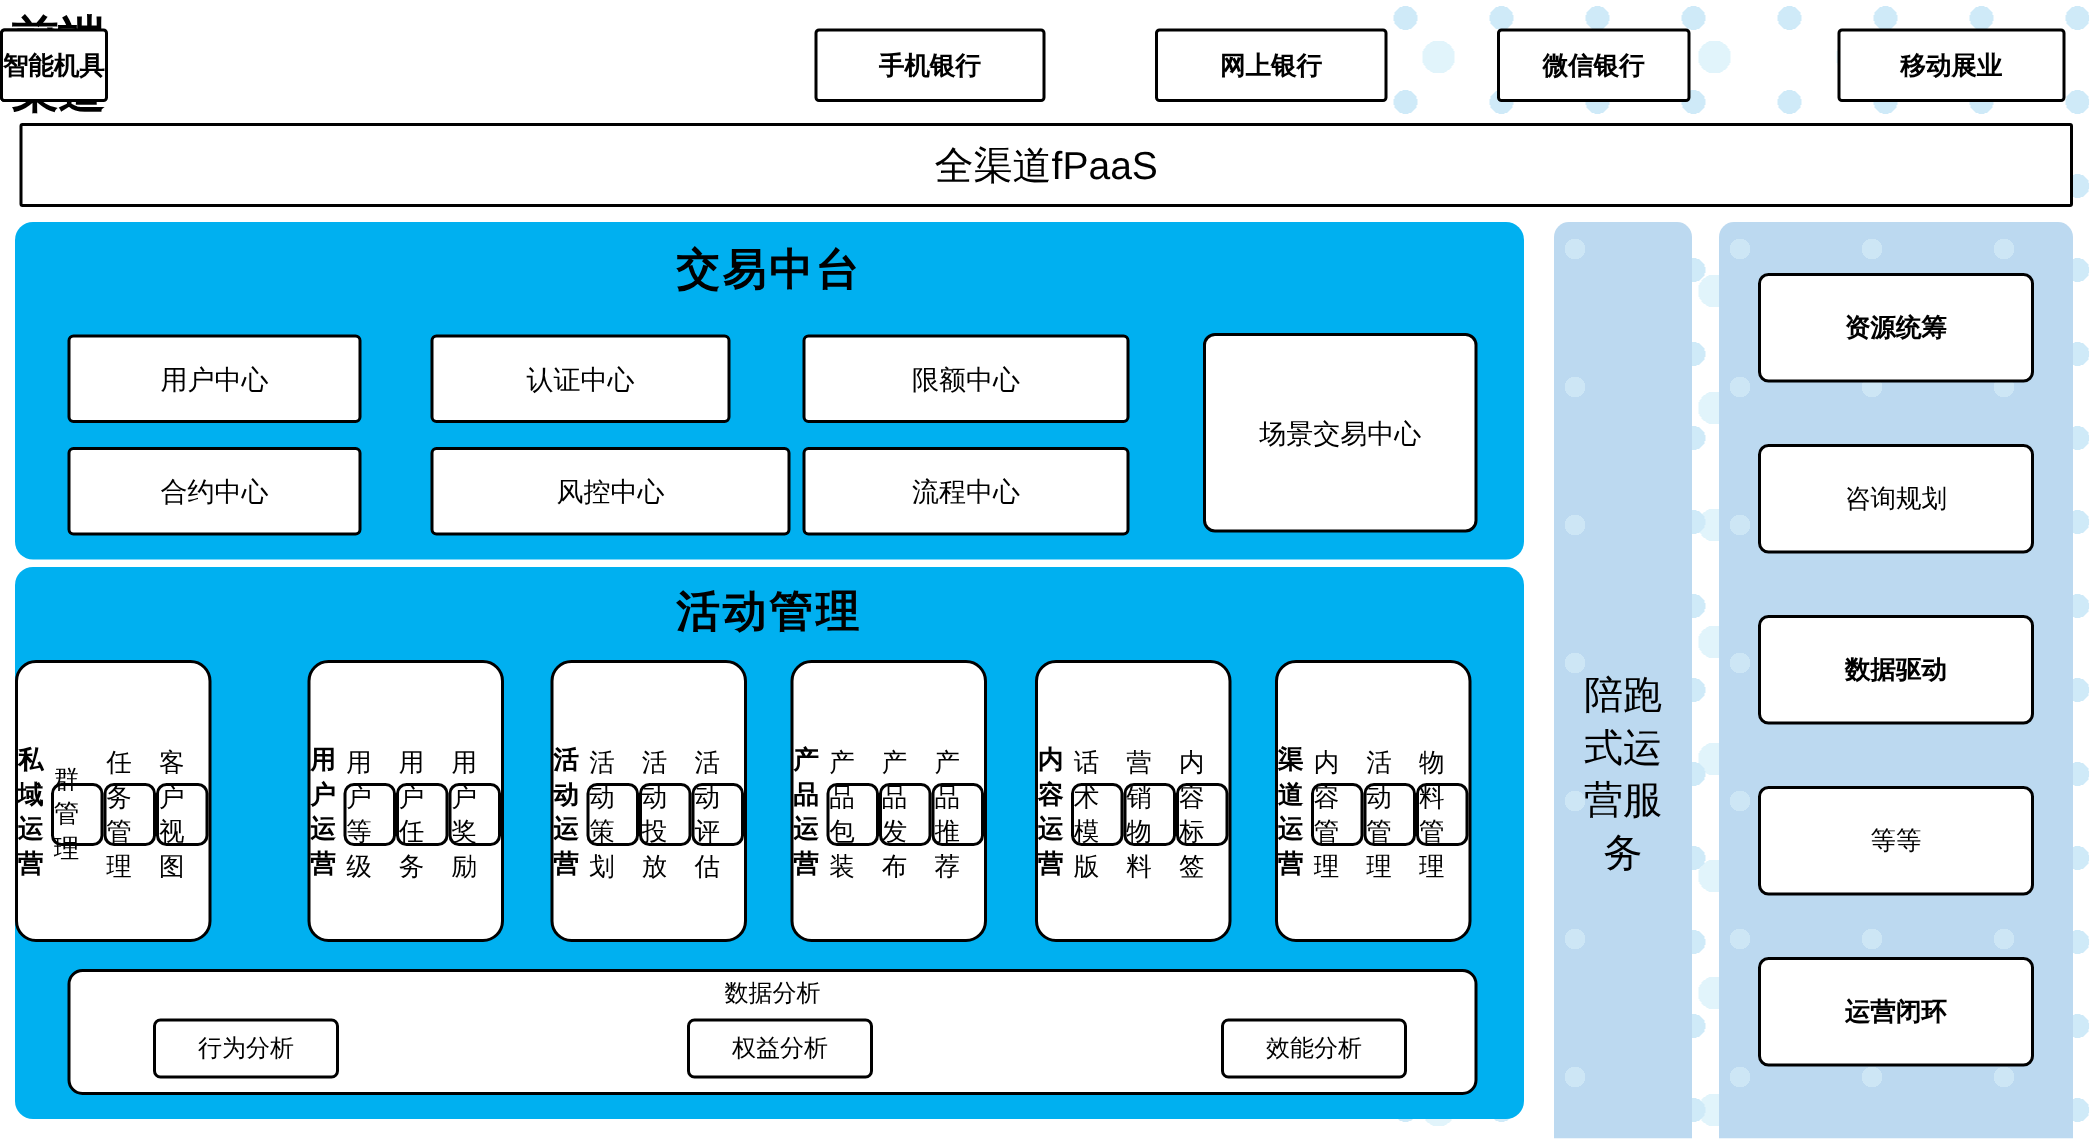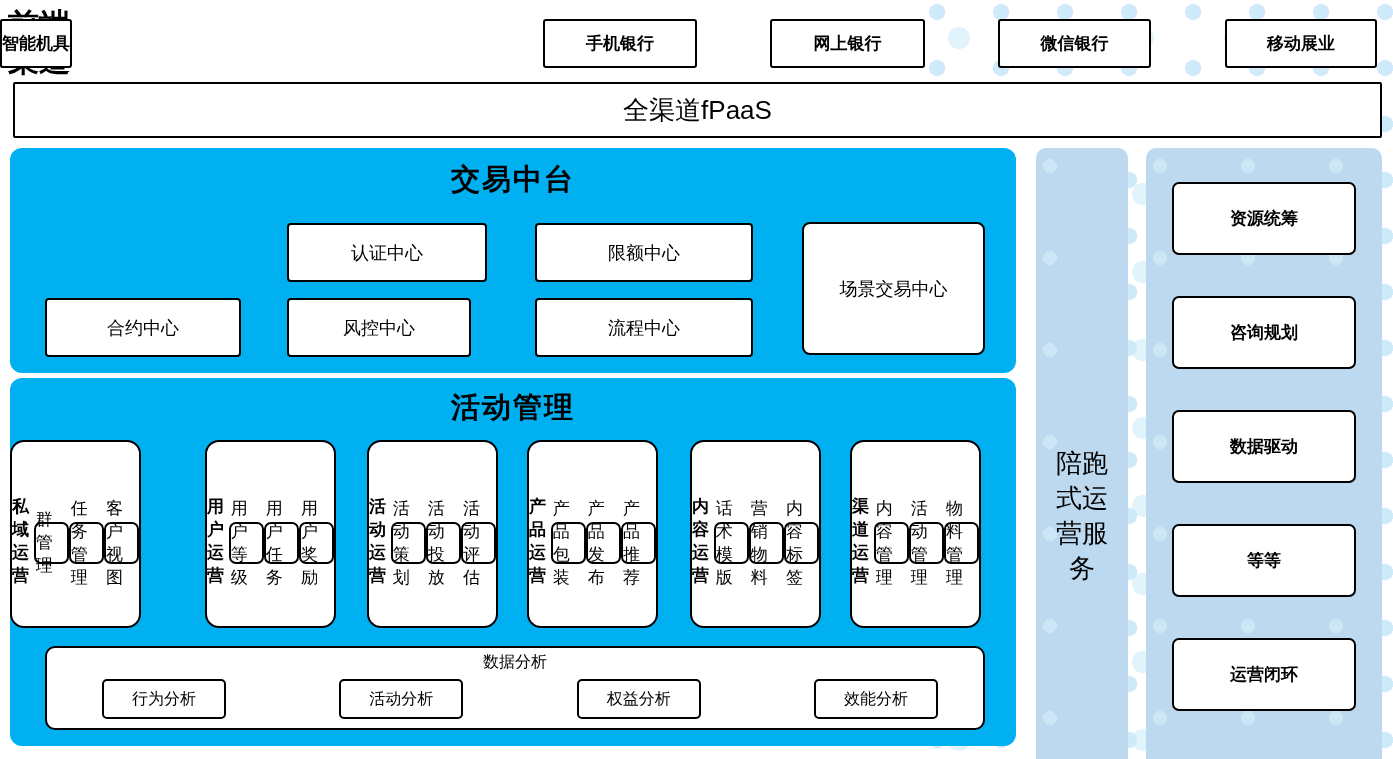--- a/index.html
+++ b/index.html
@@ -25,21 +25,21 @@
   
   .front-label{
     position:absolute;left:5px;top:7px;width:68px;z-index:2;
     font-size:31px;line-height:36px;text-align:center;
   }
   .channel{position:absolute;top:19px;height:49px;border-radius:3px;font-size:17px;font-weight:700;z-index:2;}
   .channel:nth-of-type(1){left:95px;width:156px;}
   .channel:nth-of-type(2){left:315px;width:153px;}
   .channel:nth-of-type(3){left:543px;width:154px;}
   .channel:nth-of-type(4){left:770px;width:155px;}
-  .channel:nth-of-type(5){left:998px;width:153px;}
+  .channel:nth-of-type(5){left:998px;width:129px;}
   .channel:nth-of-type(6){left:1225px;width:152px;}
   
   .fpaas{
     position:absolute;left:13px;top:82px;width:1369px;height:56px;z-index:2;
     border-radius:2px;font-size:26px;font-weight:500;
   }
   
   .blue-section{
     position:absolute;left:10px;width:1006px;background:#00b0f0;border-radius:12px;z-index:1;
   }
@@ -49,21 +49,21 @@
   .trans{top:148px;height:225px;}
   .ops{top:378px;height:368px;}
   .trans .section-title{top:12px;}
   .ops .section-title{top:10px;}
   
   .tbox{position:absolute;height:59px;border-radius:4px;font-size:18px;font-weight:500;}
   .t1{left:35px; top:75px; width:196px;}
   .t2{left:277px;top:75px; width:200px;}
   .t3{left:525px;top:75px; width:218px;}
   .t4{left:35px; top:150px;width:196px;}
-  .t5{left:277px;top:150px;width:184px;}
+  .t5{left:277px;top:150px;width:240px;}
   .t6{left:525px;top:150px;width:218px;}
   .t-tall{left:792px;top:74px;width:183px;height:133px;border-radius:8px;}
   
   .opcol{
     position:absolute;top:62px;height:188px;width:131px;background:#fff;border:2px solid #000;
     border-radius:14px;box-sizing:border-box;display:flex;flex-direction:row;align-items:center;
     padding-top:22px;
   }
   .opcol:nth-of-type(1){left:33px;}
   .opcol:nth-of-type(2){left:195px;}
@@ -102,21 +102,21 @@
   .service-col{
     left:1146px;width:236px;display:flex;flex-direction:column;align-items:center;
     padding-top:34px;box-sizing:border-box;
   }
   .svc-box{
     width:184px;height:73px;margin-bottom:41px;background:#fff;border:2px solid #000;border-radius:7px;
     box-sizing:border-box;display:flex;align-items:center;justify-content:center;
     font-size:17px;flex:0 0 auto;
   }
   .svc-bold{font-weight:700;}
-  .svc-reg{font-weight:700;}
+  .svc-reg{font-weight:400;}
 </style>
 </head>
 <body>
 
 <div class="stage">
 
   <div class="dots"></div>
 
   <div class="front-label serif-title">前端渠道</div>
 
@@ -124,20 +124,21 @@
   <div class="wbox channel">网上银行</div>
   <div class="wbox channel">微信银行</div>
   <div class="wbox channel">移动展业</div>
   <div class="wbox channel">柜面</div>
   <div class="wbox channel">智能机具</div>
 
   <div class="wbox fpaas">全渠道fPaaS</div>
 
   <section class="blue-section trans">
     <div class="section-title serif-title">交易中台</div>
+    <div class="wbox tbox t1">用户中心</div>
     <div class="wbox tbox t2">认证中心</div>
     <div class="wbox tbox t3">限额中心</div>
     <div class="wbox tbox t4">合约中心</div>
     <div class="wbox tbox t5">风控中心</div>
     <div class="wbox tbox t6">流程中心</div>
     <div class="wbox tbox t-tall">场景交易中心</div>
   </section>
 
   <section class="blue-section ops">
     <div class="section-title serif-title">活动管理</div>
@@ -176,21 +177,20 @@
       <div class="opcol-title">私域运营</div>
       <div class="opcol-item">群管理</div>
       <div class="opcol-item">任务管理</div>
       <div class="opcol-item">客户视图</div>
     </div>
 
     <div class="analysis">
       <div class="analysis-title">数据分析</div>
       <div class="analysis-row">
         <div class="analysis-item">行为分析</div>
-        <div class="analysis-item">活动分析</div>
         <div class="analysis-item">权益分析</div>
         <div class="analysis-item">效能分析</div>
       </div>
     </div>
   </section>
 
   <div class="lightblue side-bar">
     <span>陪跑式运营服务</span>
   </div>
 

